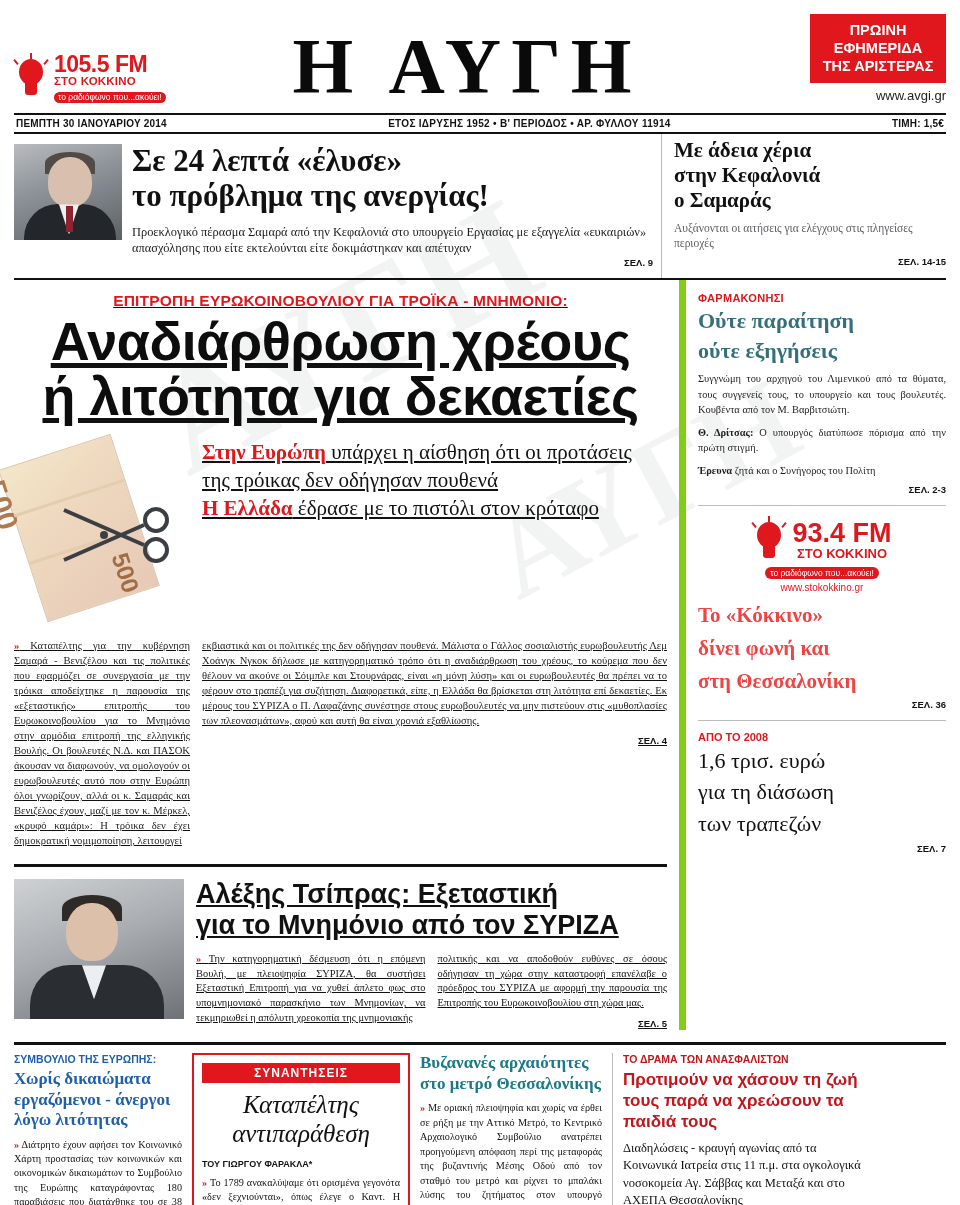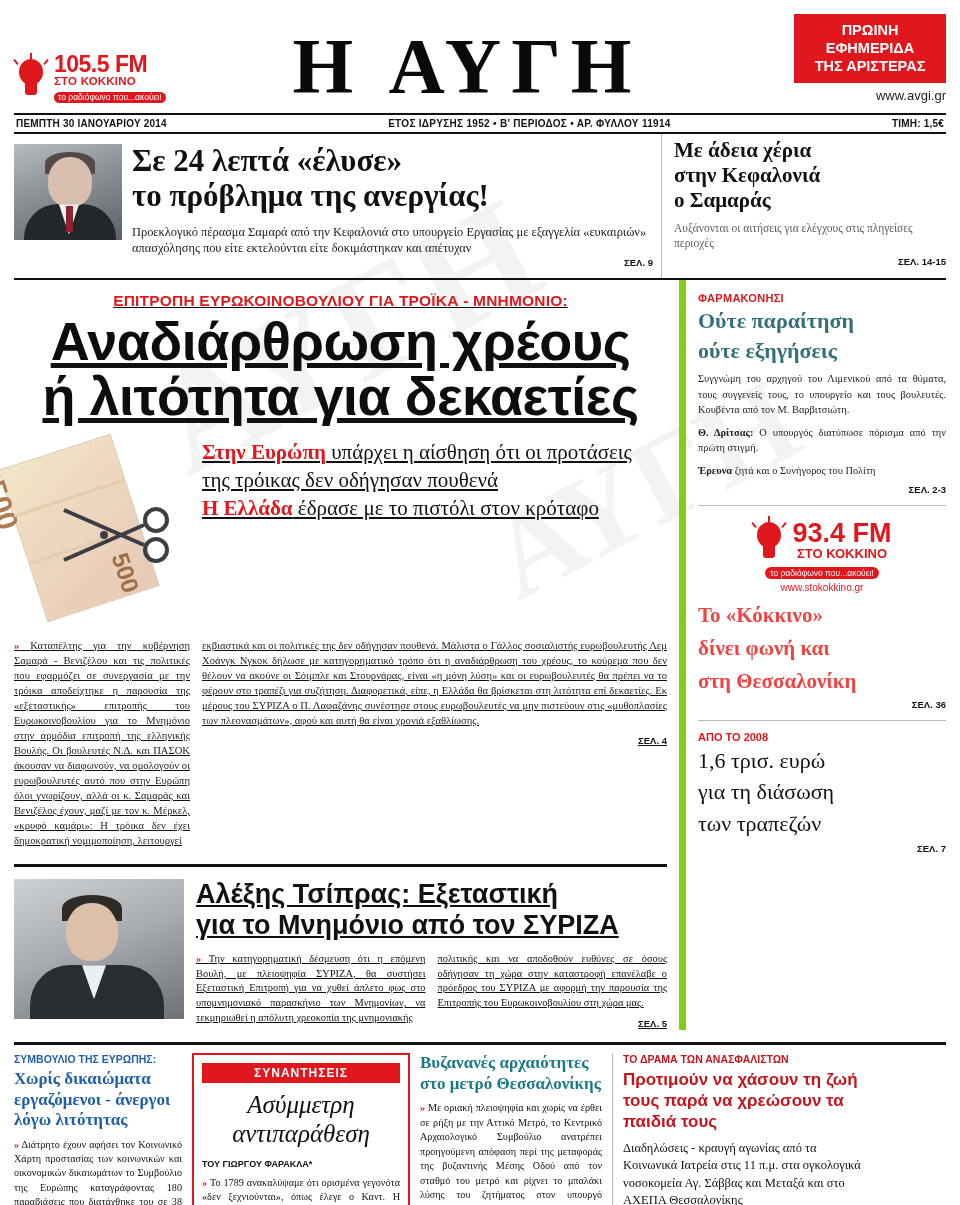--- a/index.html
+++ b/index.html
@@ -34,21 +34,21 @@
   .radio-txt .kokkino { font-family:"Liberation Sans", sans-serif; font-weight:bold; font-size:11.5px; color:#e0171c; letter-spacing:0.2px;}
   .radio-txt .slogan { font-family:"Liberation Sans", sans-serif; font-size:8.5px; color:#fff; background:#e0171c; display:inline-block; padding:1px 4px; border-radius:7px; margin-top:2px;}
 
   .title-block { flex:1; text-align:center; position:relative; }
   .title-block .maintitle {
     font-family:"Liberation Serif", serif; font-weight:bold; font-size:78px; letter-spacing:10px;
     line-height:0.95; color:#0a0a0a;
   }
   .redbox {
     background:#e0171c; color:#fff; font-family:"Liberation Sans", sans-serif; font-weight:bold;
-    font-size:14.5px; line-height:1.25; padding:7px 10px 8px 10px; text-align:center; width:152px;
+    font-size:14.5px; line-height:1.25; padding:7px 10px 8px 10px; text-align:center; width:136px;
   }
   .right-mast { width:196px; display:flex; flex-direction:column; align-items:flex-end; gap:5px;}
   .site { font-family:"Liberation Sans", sans-serif; font-size:13px; color:#222; }
 
   
   .dateline {
     display:flex; justify-content:space-between; align-items:center;
     border-top:2px solid #111; border-bottom:2px solid #111;
     padding:3px 2px; margin-top:6px;
     font-family:"Liberation Sans", sans-serif; font-size:10px; font-weight:bold; letter-spacing:0.2px;
@@ -412,21 +412,21 @@
       <div class="bhead-blue">Χωρίς δικαιώματα εργαζόμενοι - άνεργοι λόγω λιτότητας</div>
       <div class="btext">
         <span class="arrows">»</span>
         <span>Διάτρητο έχουν αφήσει τον Κοινωνικό Χάρτη προστασίας των κοινωνικών και οικονομικών δικαιωμάτων το Συμβούλιο της Ευρώπης καταγράφοντας 180  παραβιάσεις που διατάχθηκε του σε 38 χώρες - μέλη του διεθνούς οργανισμού  μόνο μέσα στο 2013.</span>
       </div>
 
     </div>
 
     <div class="bcol b2 box-red">
       <div class="redbar">ΣΥΝΑΝΤΗΣΕΙΣ</div>
-      <div class="ital-head" style="margin-top:8px;">Ασύμμετρη</div>
+      <div class="ital-head" style="margin-top:8px;">Καταπέλτης</div>
       <div class="ital-head">αντιπαράθεση</div>
       <div class="byline">ΤΟΥ ΓΙΩΡΓΟΥ ΦΑΡΑΚΛΑ*</div>
       <div class="btext">
         <b class="arrows">»</b>
         <span>Το 1789 ανακαλύψαμε ότι ορισμένα γεγονότα «δεν ξεχνιούνται», όπως έλεγε ο Καντ. Η επανάσταση που διακήρυξε τα δικαιώματα του ανθρώπου δεν ξεχνιέται πια, εκτός αν υπάρξει παγκόσμια καταστροφή. Για ένα διάστημα νομίσαμε ότι ανεξίτηλα είναι μόνο κάποια θετικά γεγονότα. Ευαισθητοποιηθήκαμε μάλιστα στην ύπαρξη και άλλων αλησμόνητων θετικών γεγονότων.</span>
       </div>
 
     </div>
 
     <div class="bcol b3">

